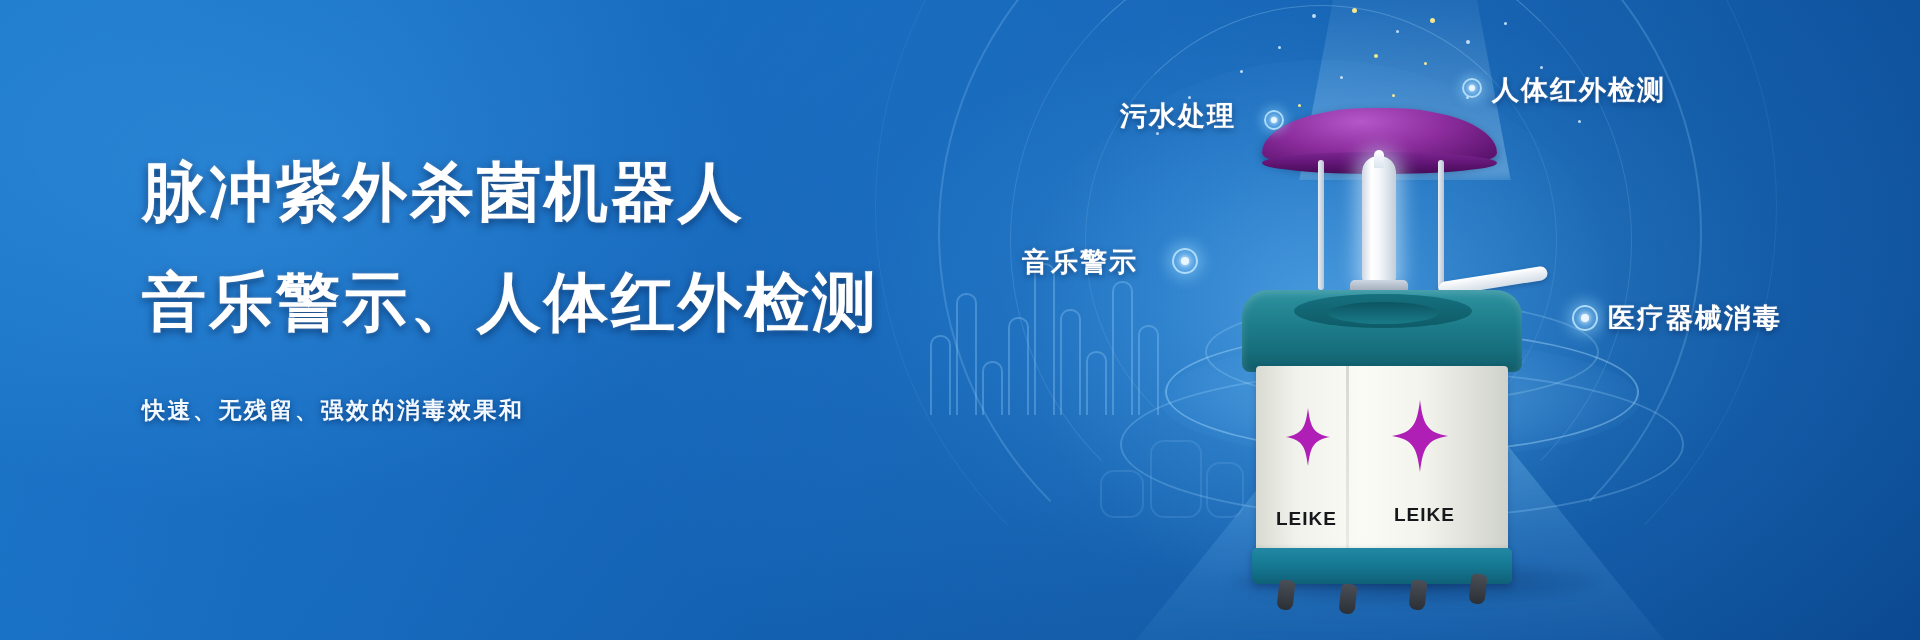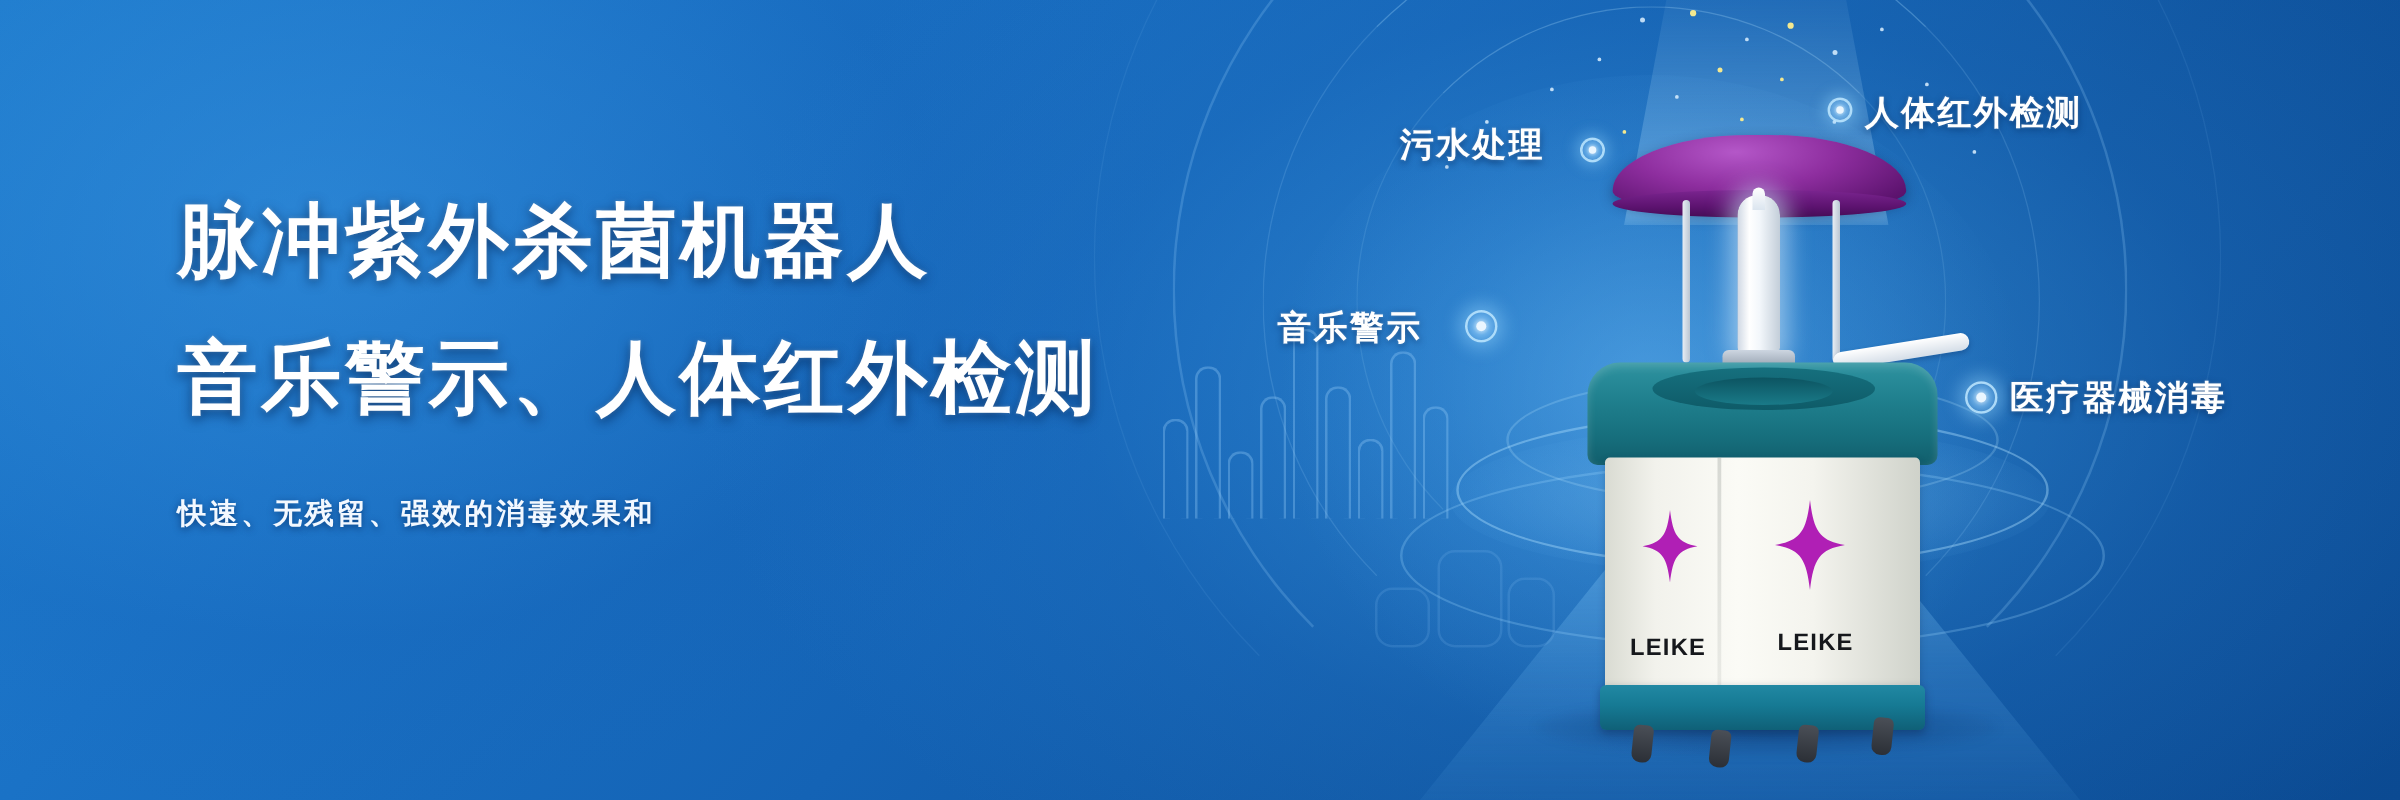--- a/index.html
+++ b/index.html
@@ -127,21 +127,21 @@
     font-family:"Liberation Serif",serif;
     font-weight:bold;
     font-size:23px;
     letter-spacing:2.5px;
     line-height:1.95;
     white-space:nowrap;
     text-shadow:0 2px 6px rgba(3,40,92,0.7);
   }
 
   
-  #robot{position:absolute;left:1270px;top:108px;width:280px;height:480px;}
+  #robot{position:absolute;left:1242px;top:108px;width:280px;height:480px;}
 
   .dome{
     position:absolute;left:20px;top:0;width:235px;height:62px;
     background:radial-gradient(ellipse at 42% 22%, #b457c8 0%, #8e2e9f 42%, #5e1470 82%, #4a0d5c 100%);
     border-radius:50% 50% 46% 46% / 78% 78% 30% 30%;
     box-shadow:0 4px 10px rgba(10,30,70,0.45);
   }
   .dome-lip{
     position:absolute;left:20px;top:44px;width:235px;height:22px;
     border-radius:50%;

